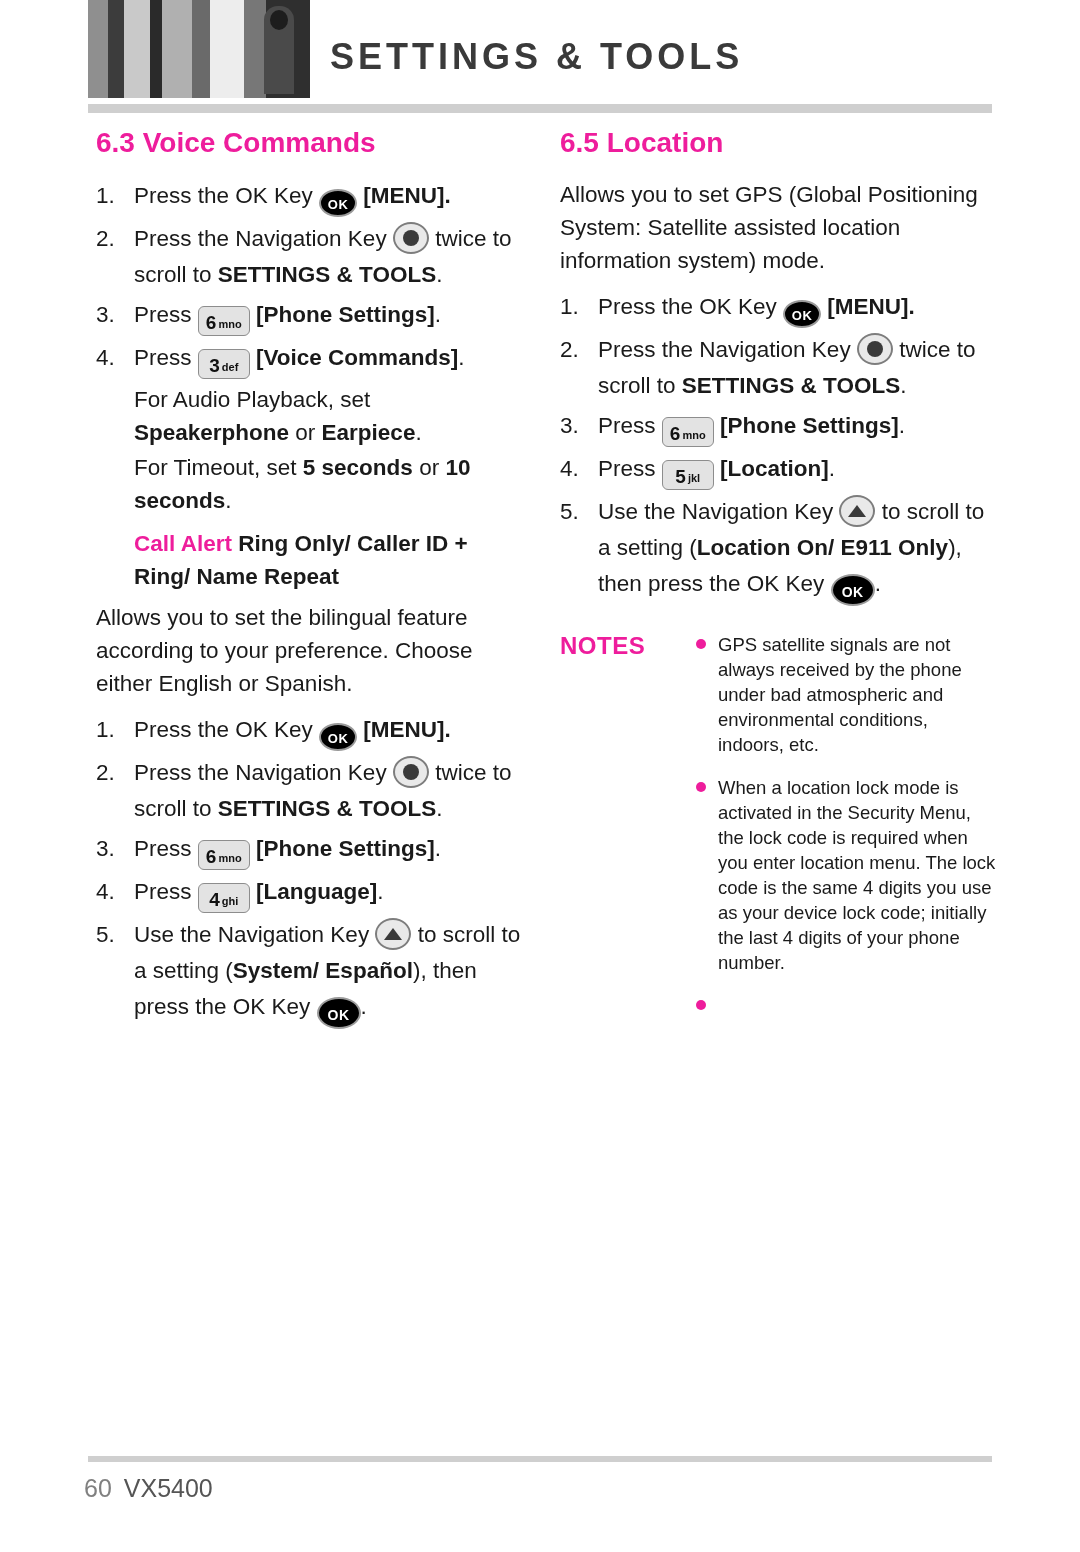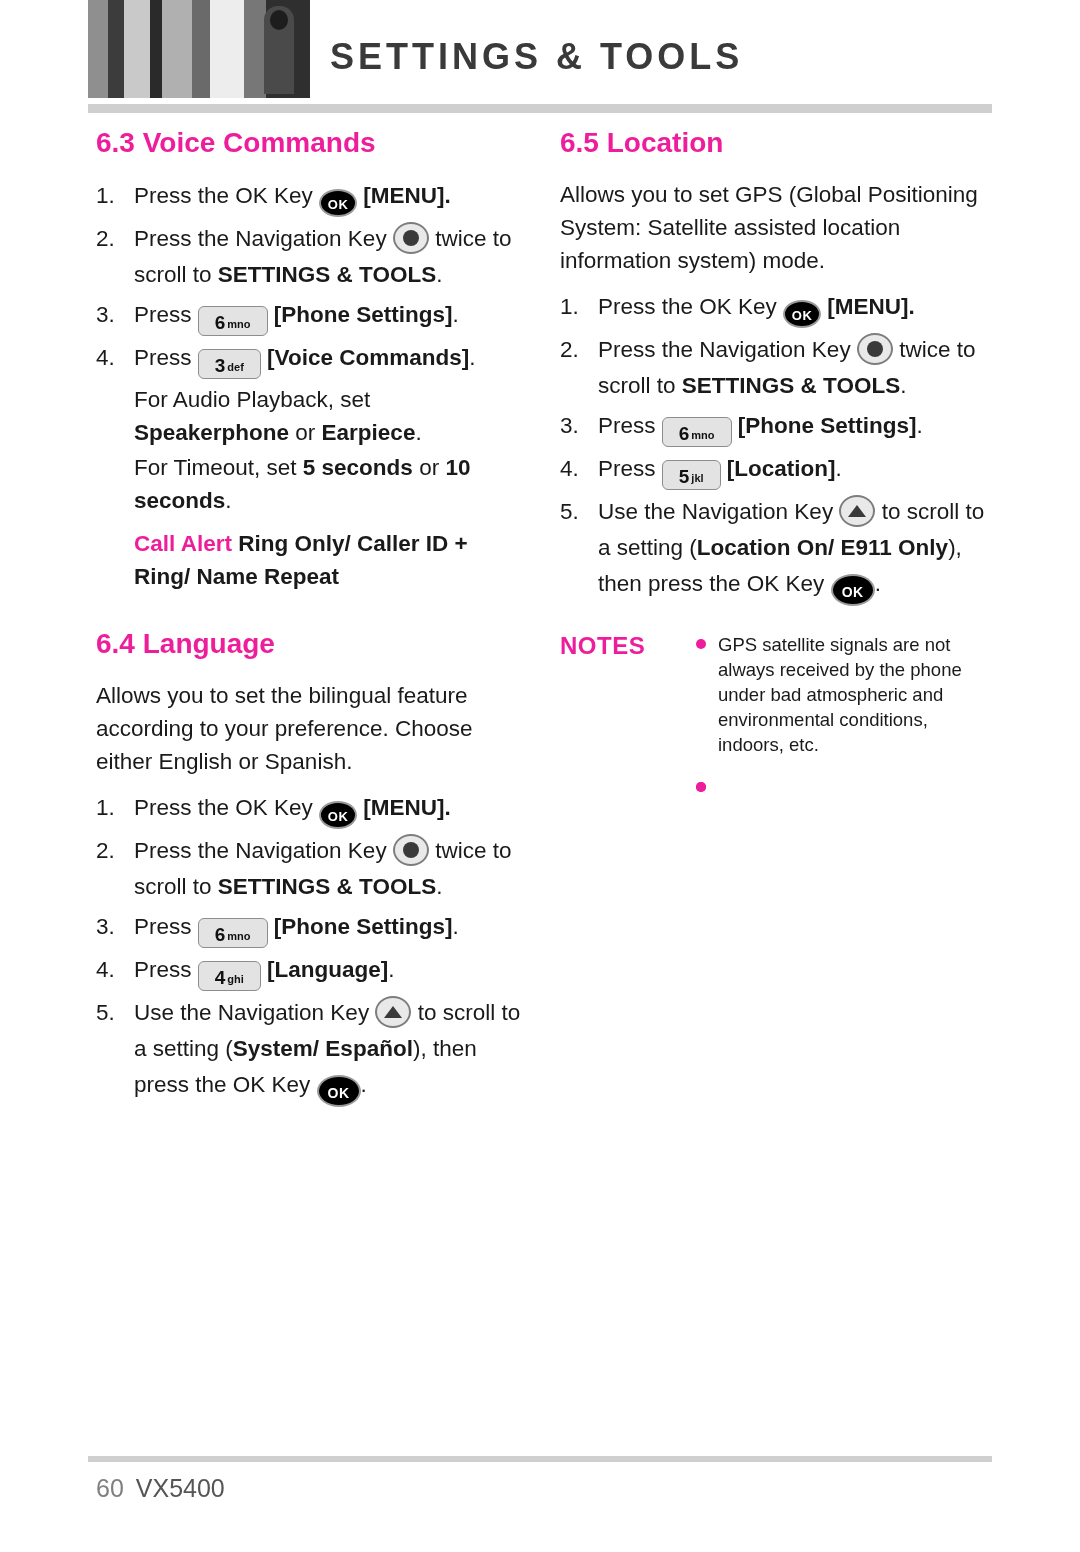--- a/index.html
+++ b/index.html
@@ -167,21 +167,21 @@
     min-width: 52px;
     height: 30px;
     border-radius: 6px;
     background: #e3e3e3;
     border: 1.5px solid #8d8d8d;
     vertical-align: -7px;
     text-align: center;
     line-height: 30px;
     color: #111;
     box-sizing: border-box;
-    padding: 0 16px;
+    padding: 0 5px;
   }
   .key-num .d { font-size: 19px; font-weight: bold; }
   .key-num .l { font-size: 11px; font-weight: bold; vertical-align: 1px; margin-left: 2px;}
 
   
   .notes-wrap {
     position: relative;
     margin-top: 26px;
   }
   .notes-label {
@@ -218,21 +218,21 @@
   .footer-rule {
     position: absolute;
     left: 88px;
     top: 1456px;
     width: 904px;
     height: 6px;
     background: #cfcfcf;
   }
   .footer-text {
     position: absolute;
-    left: 96px;
+    left: 84px;
     top: 1474px;
     font-size: 25px;
     color: #808080;
   }
   .footer-text .model { color: #555; margin-left: 12px; }
 </style>
 </head>
 <body>
 
 <div class="header">
@@ -282,21 +282,20 @@
     </p>
     <p class="body" style="margin-bottom:2px;">
       <span>For Timeout, set </span><span class="b">5 seconds</span><span> or </span><span class="b">10 seconds</span><span>.</span>
     </p>
     <p class="body" style="margin-top:10px;">
       <span class="pink">Call Alert</span>
       <span class="b">Ring Only/ Caller ID + Ring/ Name Repeat</span>
     </p>
   </div>
 
-  <h2 class="section" style="margin-top:34px;">6.4 Language</h2>
 
   <p class="body" style="margin-bottom:12px;">Allows you to set the bilingual feature according to your preference. Choose either English or Spanish.</p>
 
   <ol class="steps">
     <li>
       <span class="marker">1.</span>
       <span>Press the OK Key </span><span class="key-ok">OK</span><span class="b"> [MENU].</span>
     </li>
     <li>
       <span class="marker">2.</span>
@@ -348,20 +347,21 @@
 
   <div class="notes-wrap">
     <div class="notes-label">NOTES</div>
     <div class="notes-list">
       <div class="note-item">
         <span class="bullet"></span>
         <span>GPS satellite signals are not always received by the phone under bad atmospheric and environmental conditions, indoors, etc.</span>
       </div>
       <div class="note-item">
         <span class="bullet"></span>
+        <span>When a location lock mode is activated in the Security Menu, the lock code is required when you enter location menu. The lock code is the same 4 digits you use as your device lock code; initially the last 4 digits of your phone number.</span>
       </div>
       <div class="note-item">
         <span class="bullet"></span>
       </div>
     </div>
   </div>
 </div>
 
 <div class="footer-rule"></div>
 <div class="footer-text">

